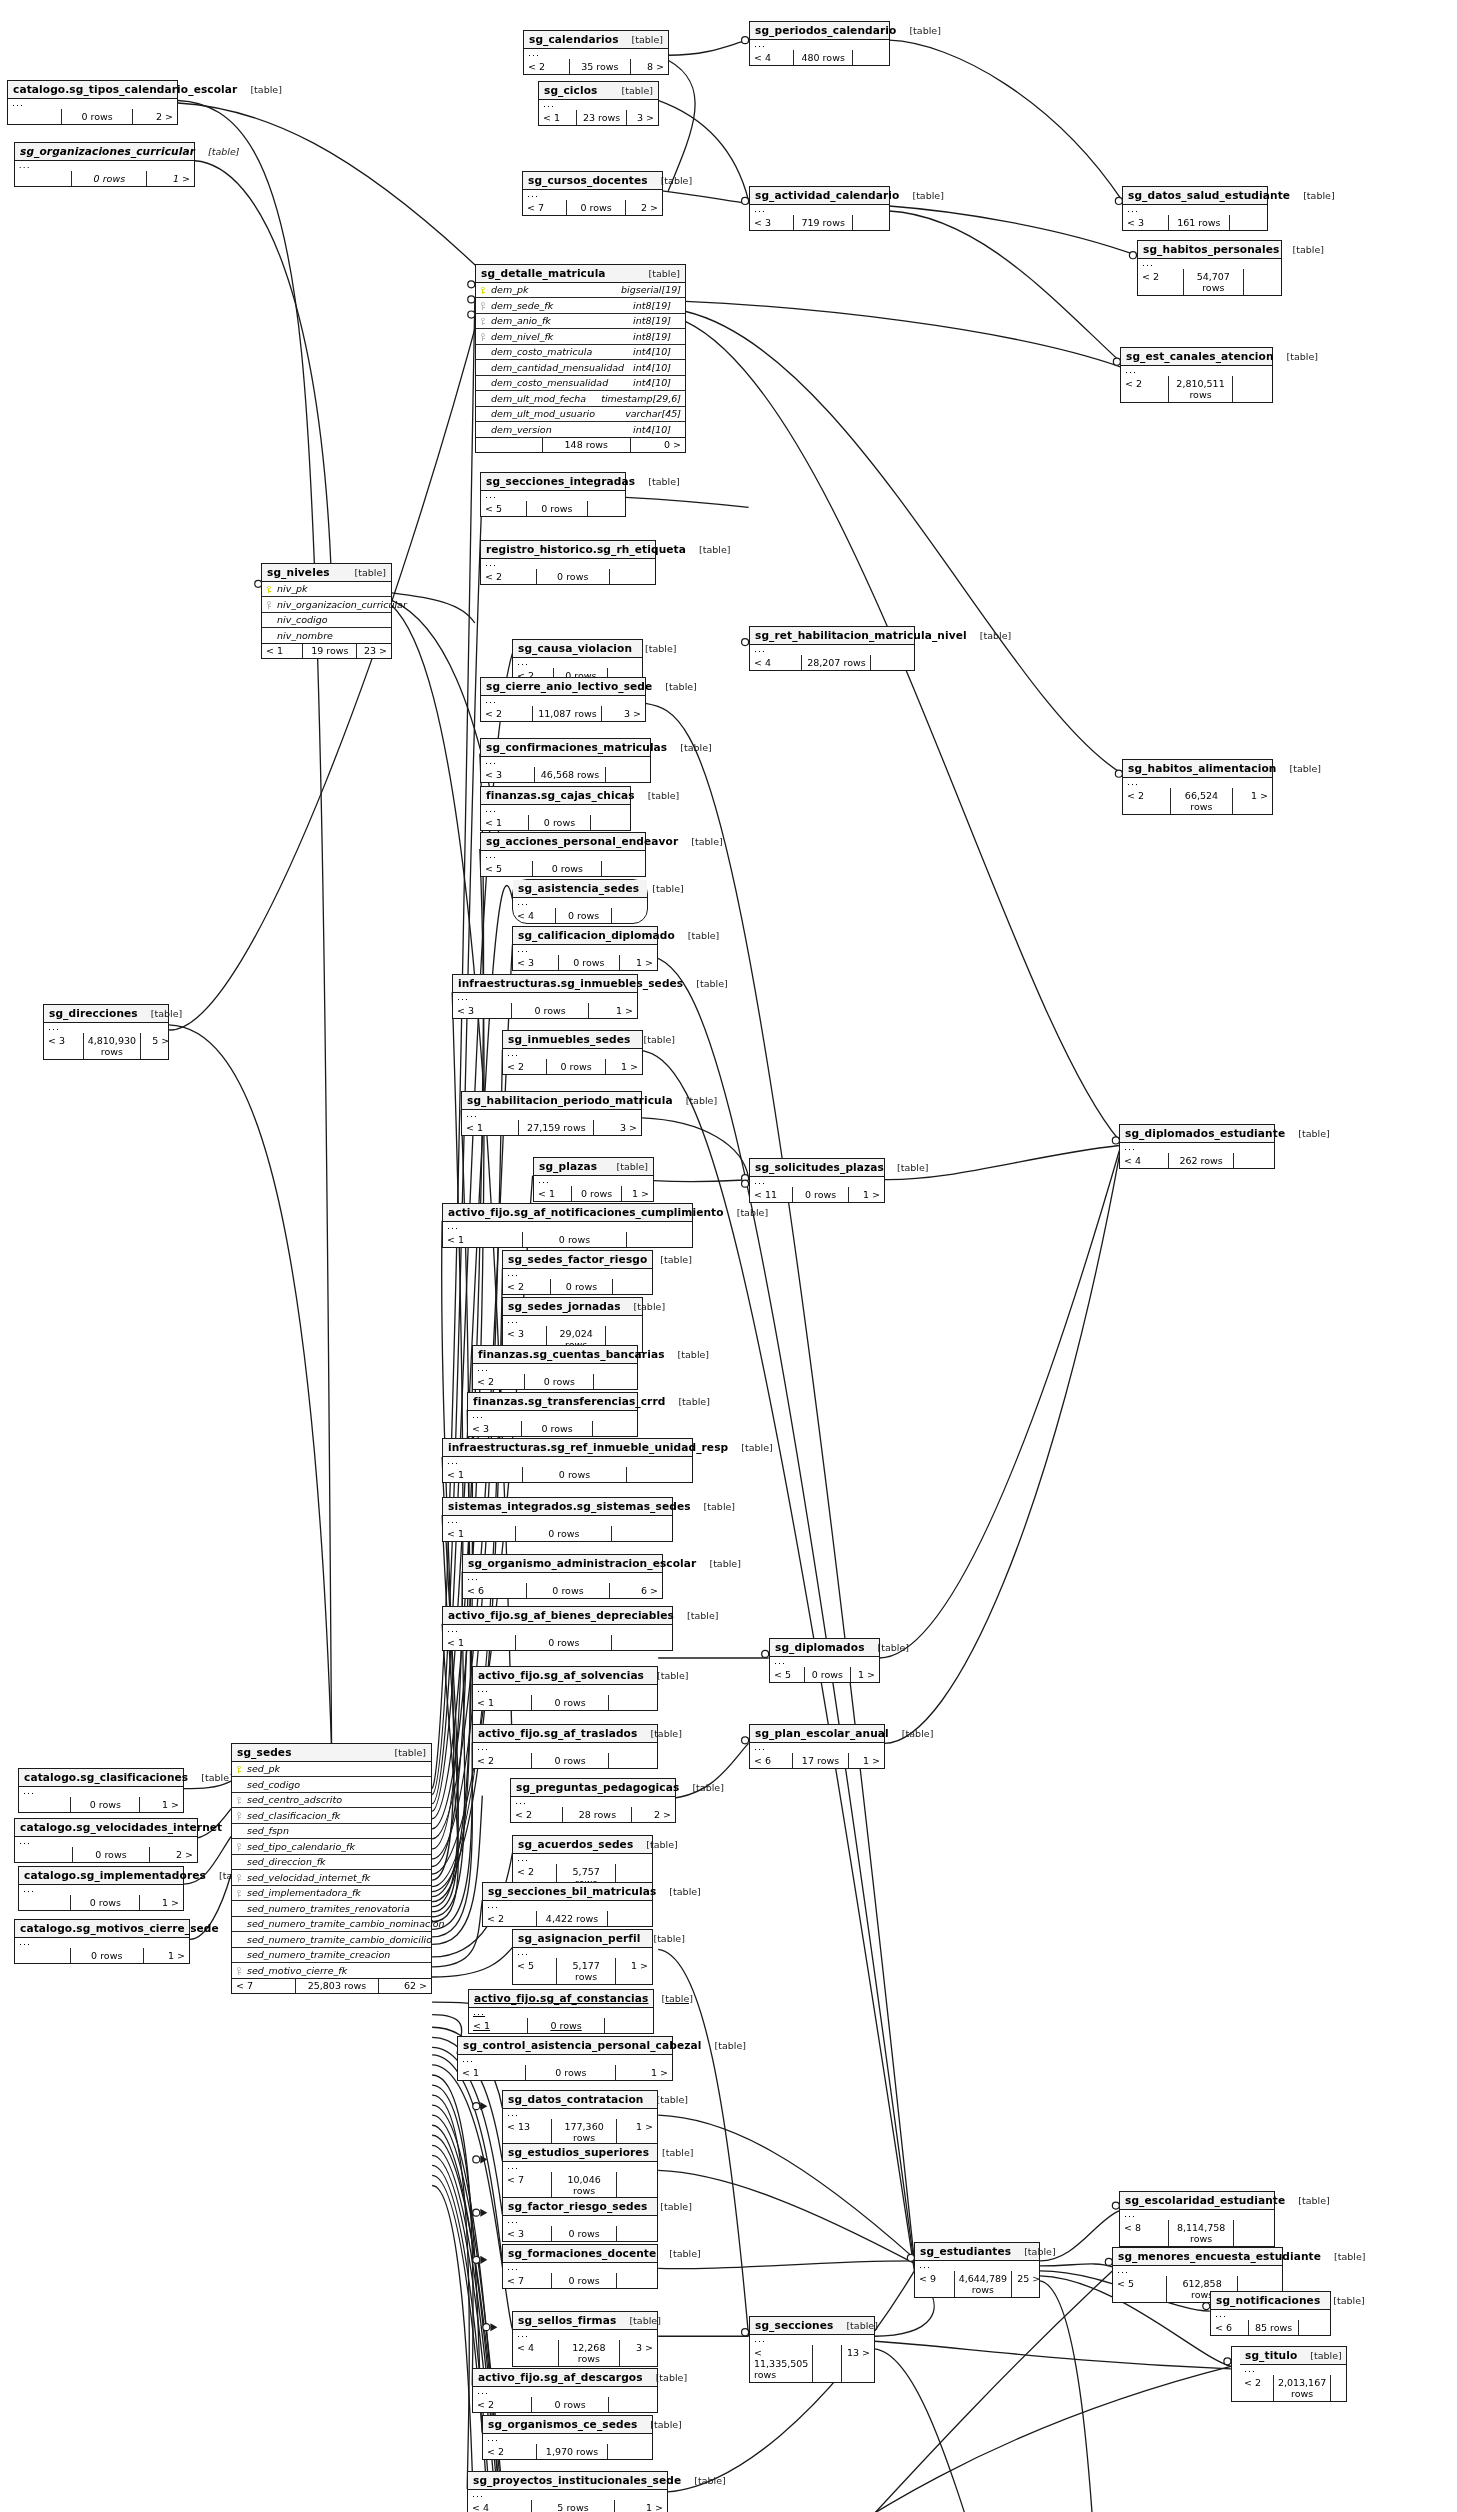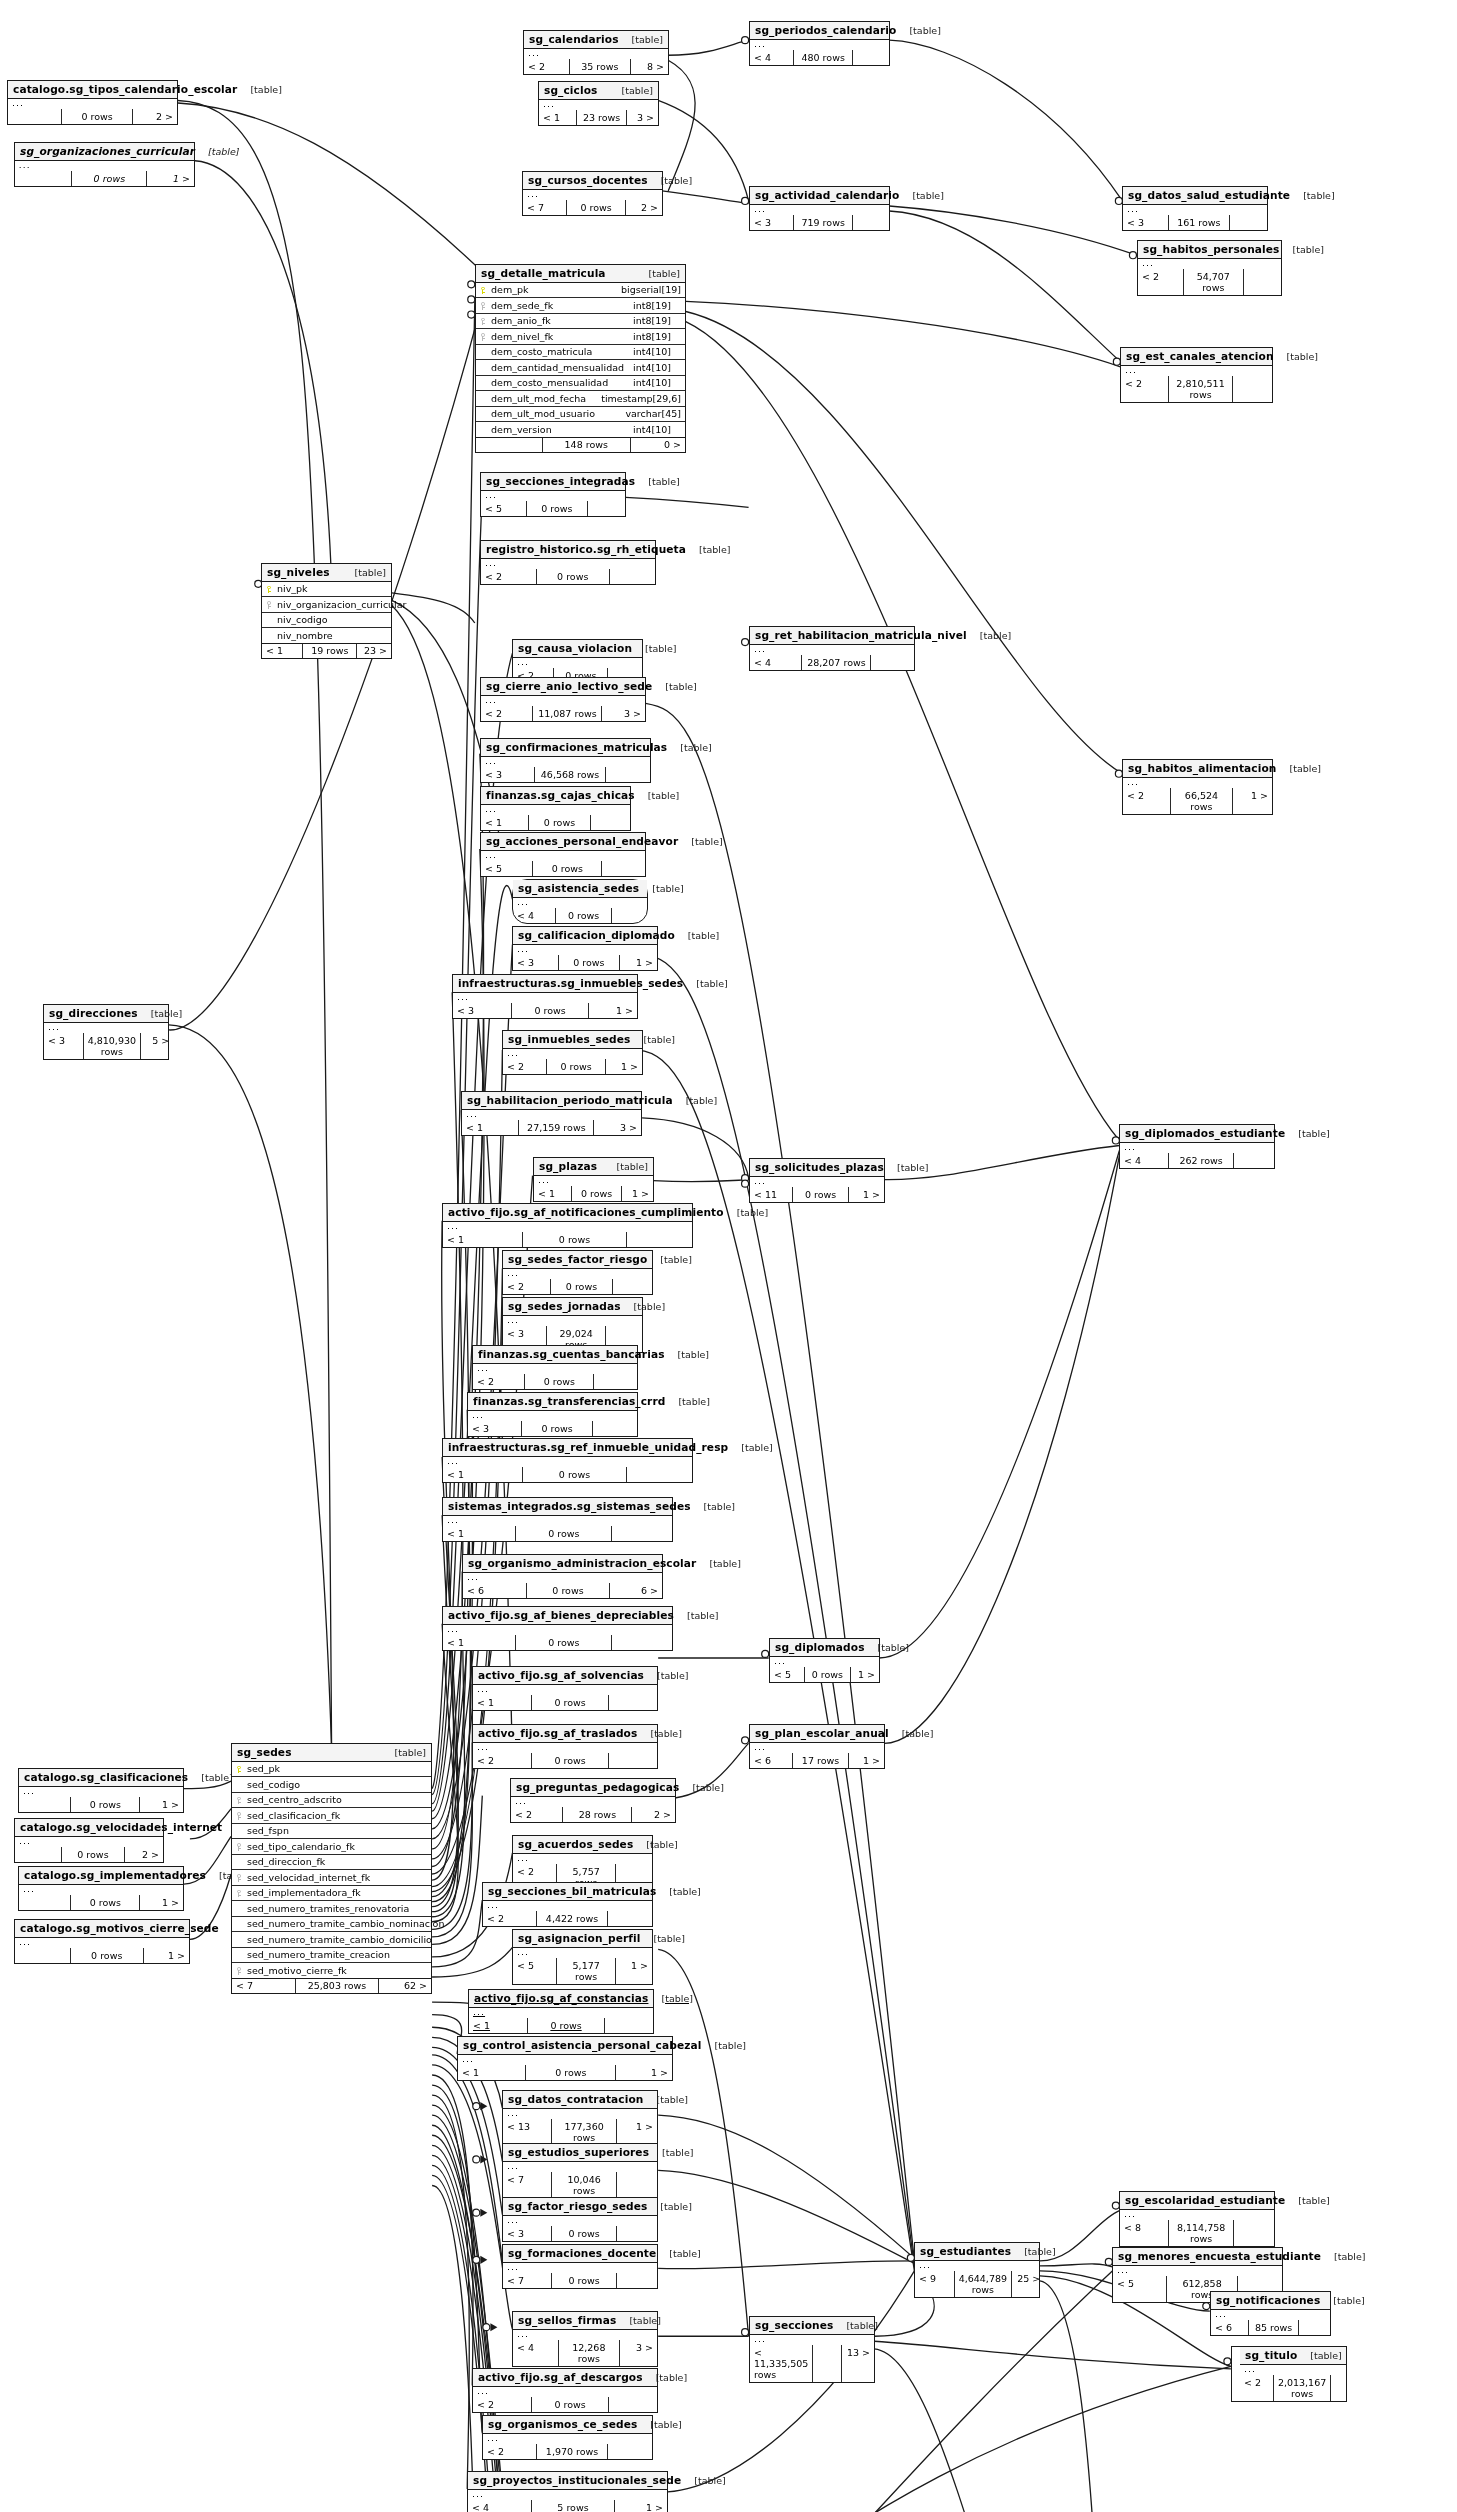--- a/index.html
+++ b/index.html
@@ -8,21 +8,21 @@
   #edges{position:absolute;left:0;top:0;width:1457px;height:3325px;pointer-events:none;}
 
   .tbl{position:absolute;border:1.5px solid #1a1a1a;background:#ffffff;box-sizing:border-box;}
   .tbl .hdr{display:flex;align-items:center;justify-content:space-between;
       background:#f4f4f4;border-bottom:1.5px solid #1a1a1a;
       padding:2px 5px 2.5px 5px;font-weight:bold;font-size:10.6px;color:#000;white-space:nowrap;}
   .tbl .hdr .tname{letter-spacing:0.1px;}
   .tbl .hdr .badge{font-weight:normal;font-size:9.5px;color:#1a1a1a;padding-left:13px;}
   .tbl .cols{border-bottom:1.5px solid #1a1a1a;}
   .tbl .col{display:flex;align-items:flex-start;font-size:9.5px;color:#000;
-      padding:1.5px 4px 2px 4px;border-bottom:0.8px solid #2a2a2a;white-space:nowrap;}
+      padding:1.5px 4px 2px 4px;border-bottom:0.8px solid #2a2a2a;white-space:nowrap;font-style:italic;}
   .tbl .col:last-child{border-bottom:none;}
   .tbl .col .kslot{width:11px;min-width:11px;display:inline-block;}
   .tbl .col .cname{flex:1 1 auto;padding-right:9px;}
   .tbl .col .ctype{text-align:left;min-width:48px;}
   .tbl .ellip{font-size:9.5px;padding:1.5px 4px 4px 4px;color:#000;letter-spacing:1px;line-height:5px;}
   .tbl .foot{display:flex;font-size:9.5px;color:#000;}
   .tbl .foot div{padding:1.5px 4px 2px 4px;box-sizing:border-box;}
   .tbl .foot .f1{flex:0 0 32%;border-right:0.8px solid #2a2a2a;text-align:left;}
   .tbl .foot .f2{flex:1 1 auto;border-right:0.8px solid #2a2a2a;text-align:center;}
   .tbl .foot .f3{flex:0 0 26%;text-align:right;}
@@ -940,21 +940,21 @@
           <span class="tname">catalogo.sg_clasificaciones</span>
           <span class="badge">[table]</span>
         </div>
         <div class="ellip">...</div>
         <div class="foot">
           <div class="f1"></div>
           <div class="f2">0 rows</div>
           <div class="f3">1 &gt;</div>
         </div>
       </div>
-      <div class="tbl" style="left: 14px; top: 1818px; width: 150px;">
+      <div class="tbl" style="left: 14px; top: 1818px; width: 184px;">
         <div class="hdr">
           <span class="tname">catalogo.sg_velocidades_internet</span>
           <span class="badge">[table]</span>
         </div>
         <div class="ellip">...</div>
         <div class="foot">
           <div class="f1"></div>
           <div class="f2">0 rows</div>
           <div class="f3">2 &gt;</div>
         </div>

